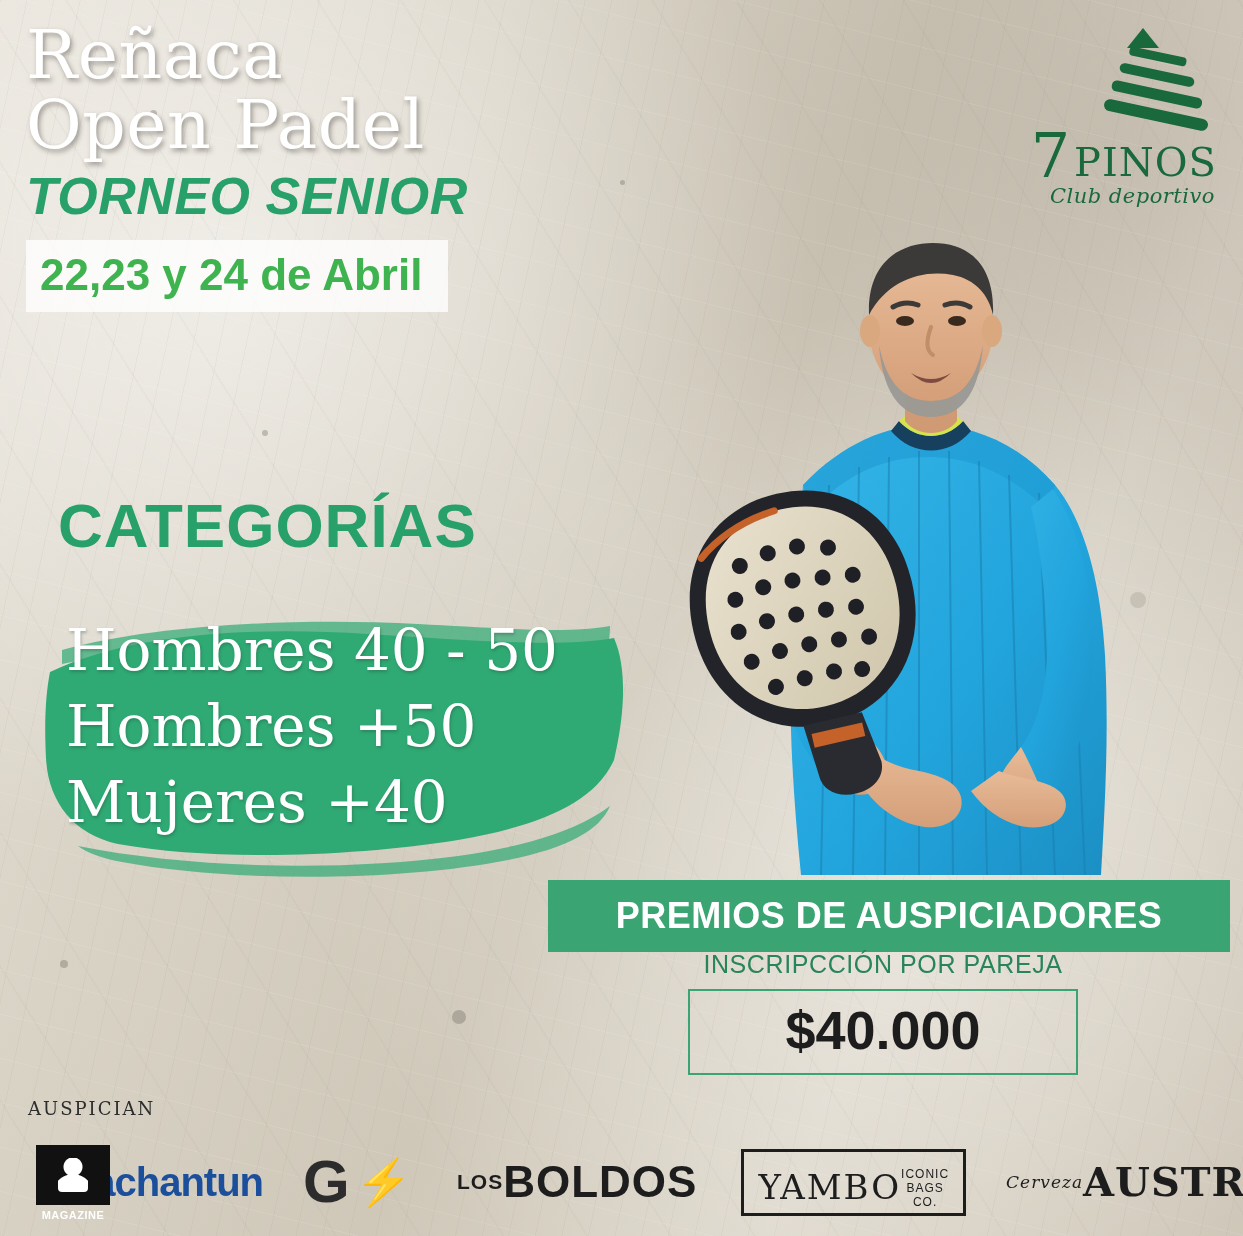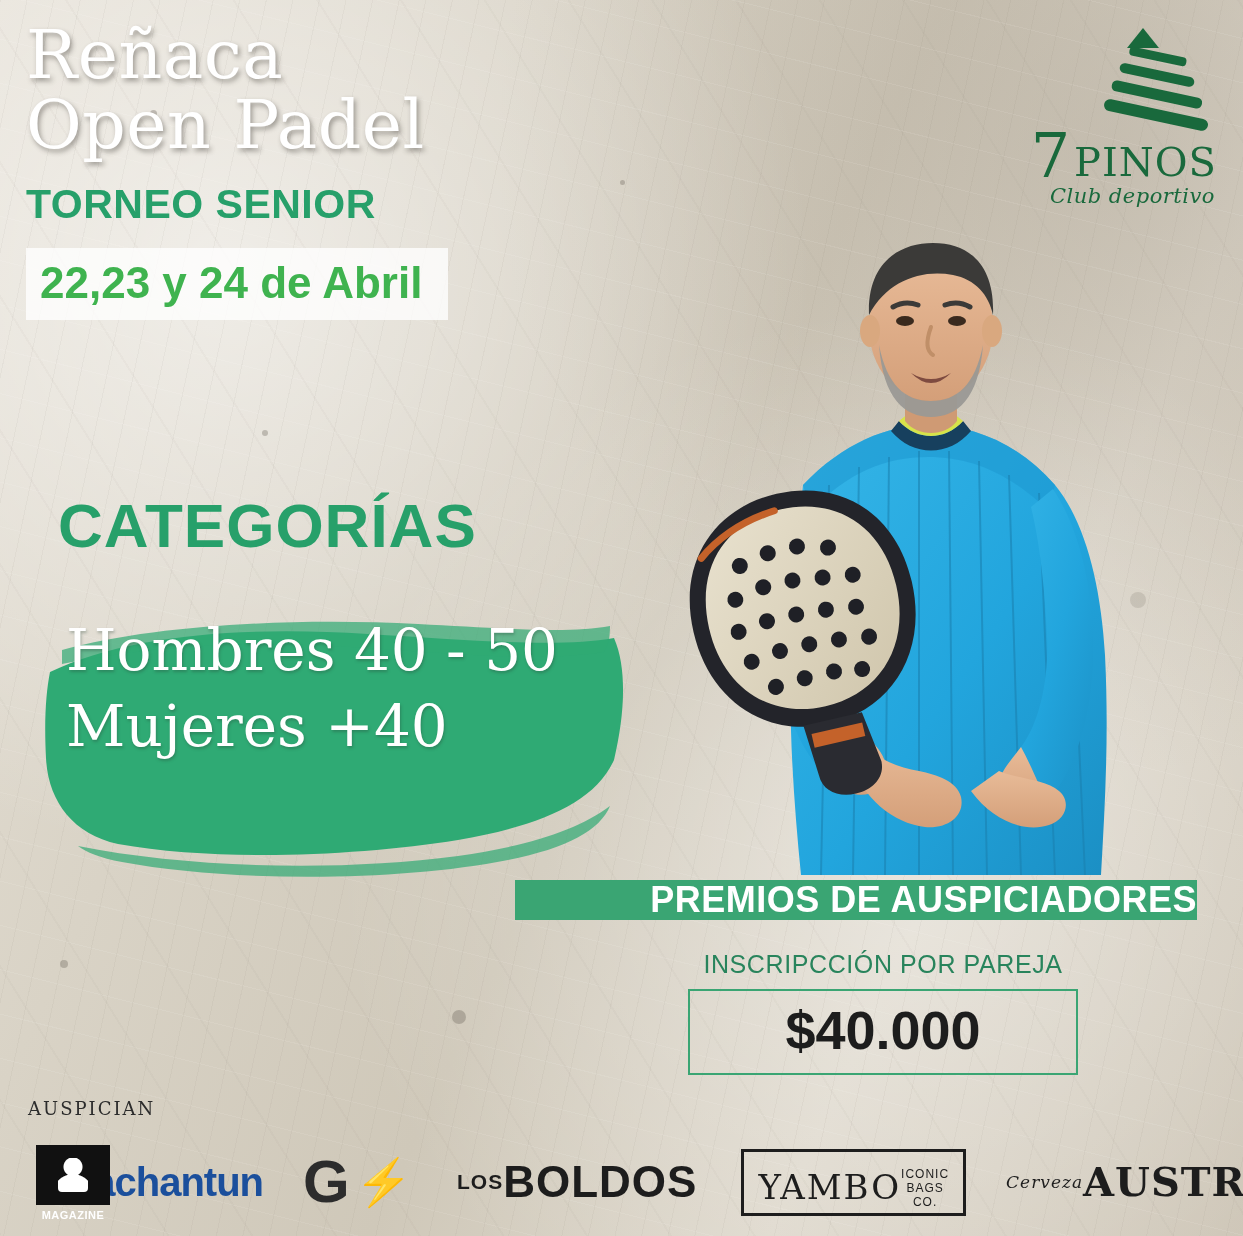--- a/index.html
+++ b/index.html
@@ -50,25 +50,26 @@
     font-size: 68px;
     line-height: 74px;
     color: #ffffff;
     letter-spacing: 0.5px;
     text-shadow: 2px 3px 5px rgba(60,55,48,0.45);
   }
   .t-line2 { margin-top: -4px; }
   .t-senior {
     font-family: "Liberation Sans", sans-serif;
     font-weight: bold;
-    font-size: 41px;
+    font-size: 52px;
     line-height: 68px;
     color: #27a06a;
-    margin-top: 8px;
+    margin-top: 0;
     letter-spacing: 0.5px;
+    font-style: italic;
   }
   .date-pill {
     display: inline-block;
     margin-top: 10px;
     background: rgba(255,255,255,0.78);
     padding: 10px 26px 12px 14px;
     border-radius: 0;
   }
   .date-pill span {
     font-family: "Liberation Sans", sans-serif;
@@ -162,28 +163,28 @@
     right: 30px;
     top: 235px;
     width: 560px;
     height: 660px;
     z-index: 4;
   }
 
   
   .prize-banner {
     position: absolute;
-    left: 515px;
+    left: 548px;
     top: 880px;
     width: 682px;
-    height: 40px;
+    height: 72px;
     background: #3aa573;
     display: flex;
     align-items: center;
-    justify-content: flex-end;
+    justify-content: center;
     z-index: 7;
   }
   .prize-banner span {
     font-family: "Liberation Sans", sans-serif;
     font-weight: bold;
     font-size: 36px;
     color: #ffffff;
     letter-spacing: .5px;
   }
   .fee-box {
@@ -455,20 +456,21 @@
              C590 80 586 128 576 170 C556 214 500 236 420 250
              C320 266 180 272 80 254 C34 244 10 210 8 168 C6 130 8 102 12 82 Z" fill="#2faa74"></path>
     <path d="M24 60 C120 34 260 28 380 34 C460 38 530 44 572 36
              C572 48 570 56 566 62 C500 72 420 64 330 58 C210 50 110 56 24 74 Z" fill="#2faa74" opacity=".7"></path>
     <path d="M40 256 C150 278 300 282 420 266 C490 256 540 240 572 216
              C562 240 530 258 470 270 C360 292 190 292 84 272 C62 268 48 262 40 256 Z" fill="#2faa74" opacity=".7"></path>
   </svg>
 
   <div class="cat-list">
     <div class="cat-item">Hombres 40 - 50</div>
+    <div class="cat-item">Hombres +50</div>
     <div class="cat-item">Mujeres +40</div>
   </div>
 
   <div class="prize-banner">
     <span>PREMIOS DE AUSPICIADORES</span>
   </div>
 
   <div class="fee-box">
     <div class="fee-label">INSCRIPCCIÓN POR PAREJA</div>
     <div class="fee-amount-box">

